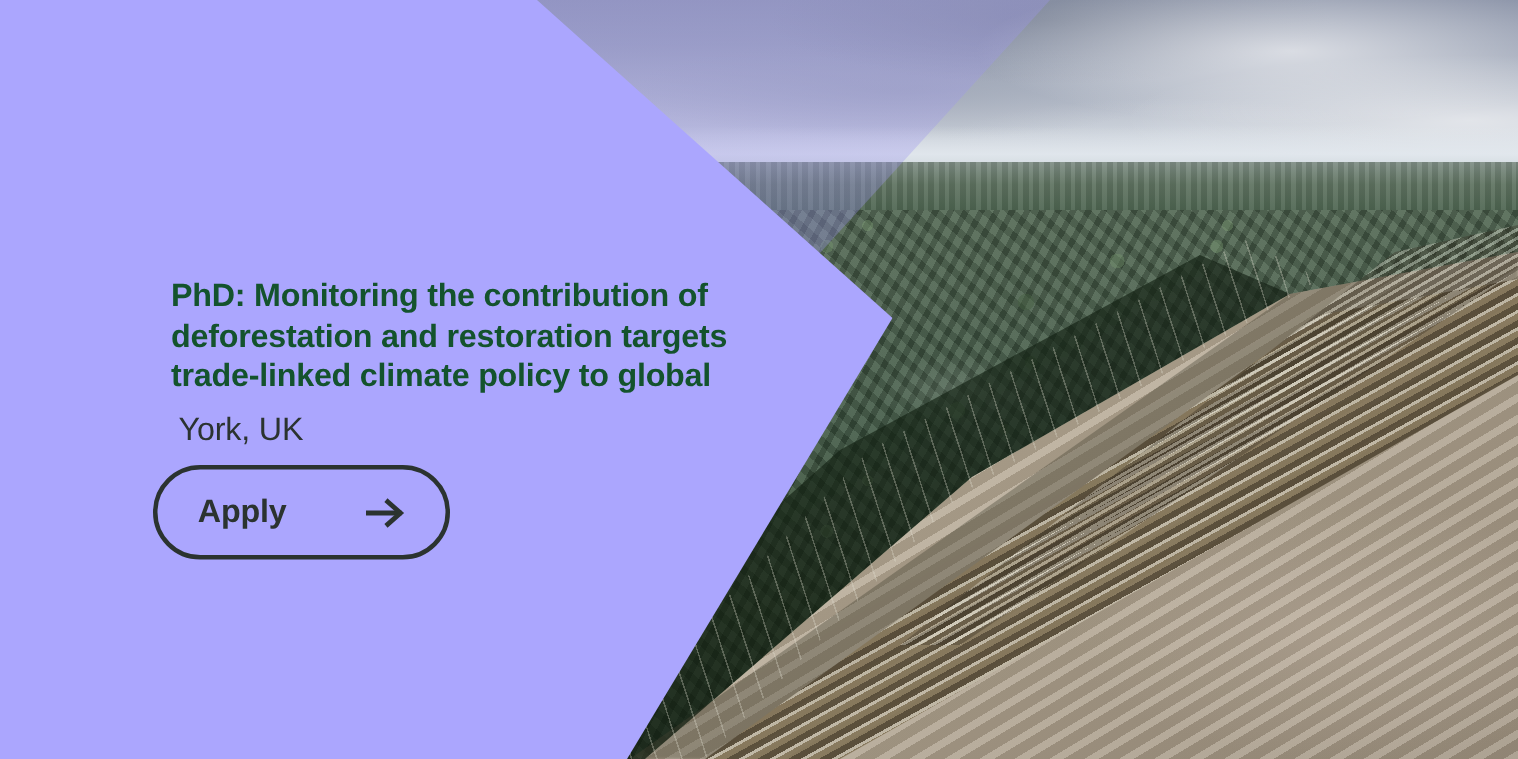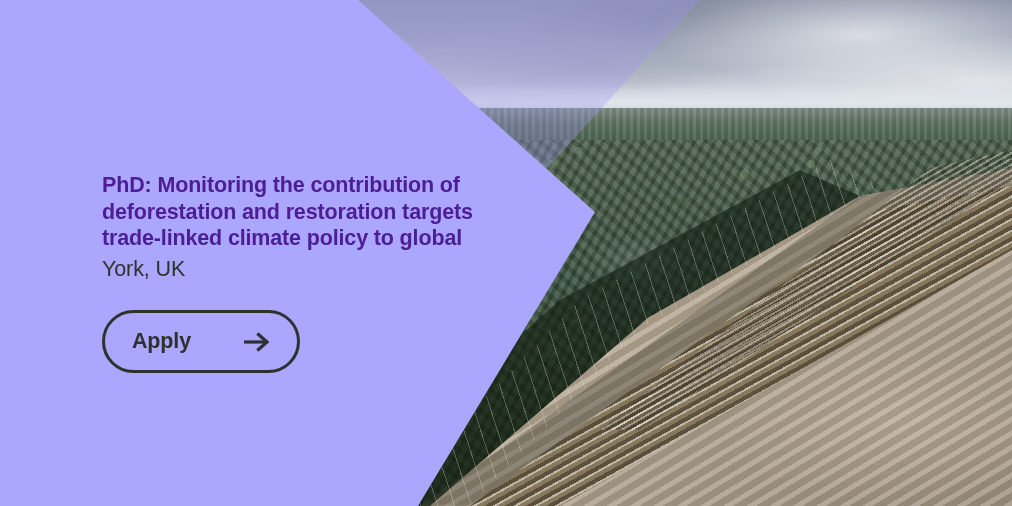--- a/index.html
+++ b/index.html
@@ -117,27 +117,27 @@
     position:absolute;left:0;top:0;width:1012px;height:506px;
     clip-path:polygon(0 0, 358px 0, 595px 212px, 418px 506px, 0 506px);
     background:#ABA6FE;
   }
 
   
   .content{position:absolute;left:102px;top:0;width:430px;height:506px;}
   .title{
     position:absolute;left:0;top:172px;width:420px;
     font-size:21.5px;line-height:26.5px;font-weight:700;
-    color:#4c1d95;letter-spacing:-.15px;margin:0;
+    color:#14532d;letter-spacing:-.15px;margin:12px;
   }
   .title .ln{display:block;white-space:nowrap;}
   .subtitle{
     position:absolute;left:0;top:256px;
     font-size:21.5px;line-height:26px;font-weight:400;
-    color:#2B3330;letter-spacing:-.1px;margin:0;white-space:nowrap;
+    color:#2B3330;letter-spacing:-.1px;margin:17px;white-space:nowrap;
   }
   .apply-btn{
     position:absolute;left:0;top:310px;
     width:198px;height:63px;box-sizing:border-box;
     border:3px solid #2B3330;border-radius:33px;
     background:transparent;cursor:pointer;padding:0;
     display:flex;align-items:center;justify-content:center;gap:53px;
   }
   .apply-label{
     font-family:"Liberation Sans", sans-serif;

